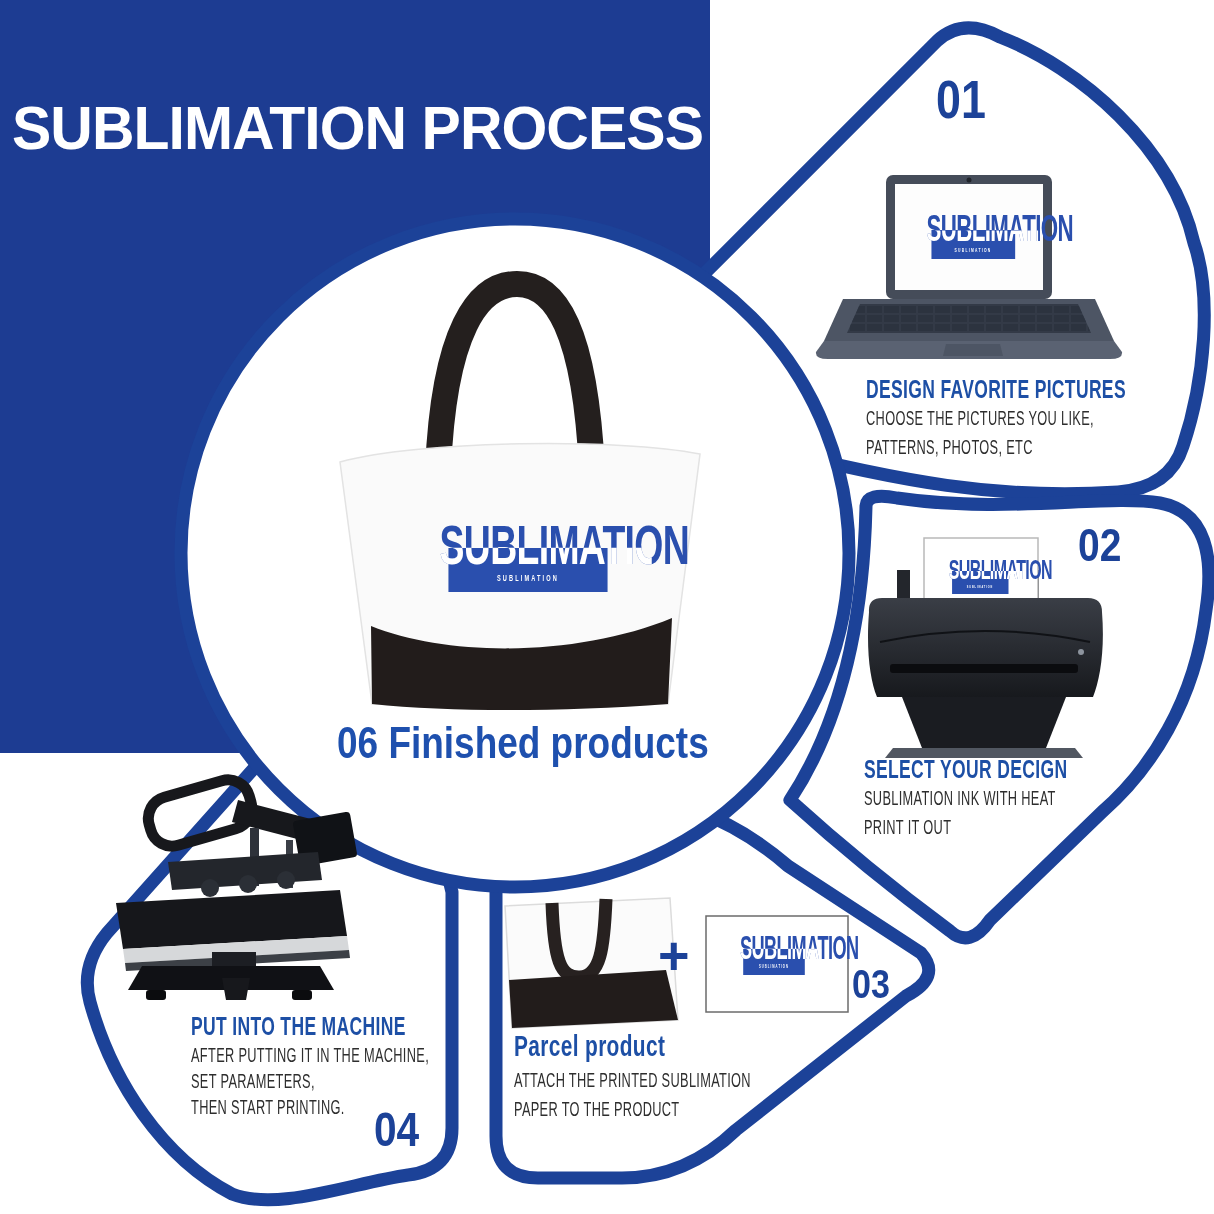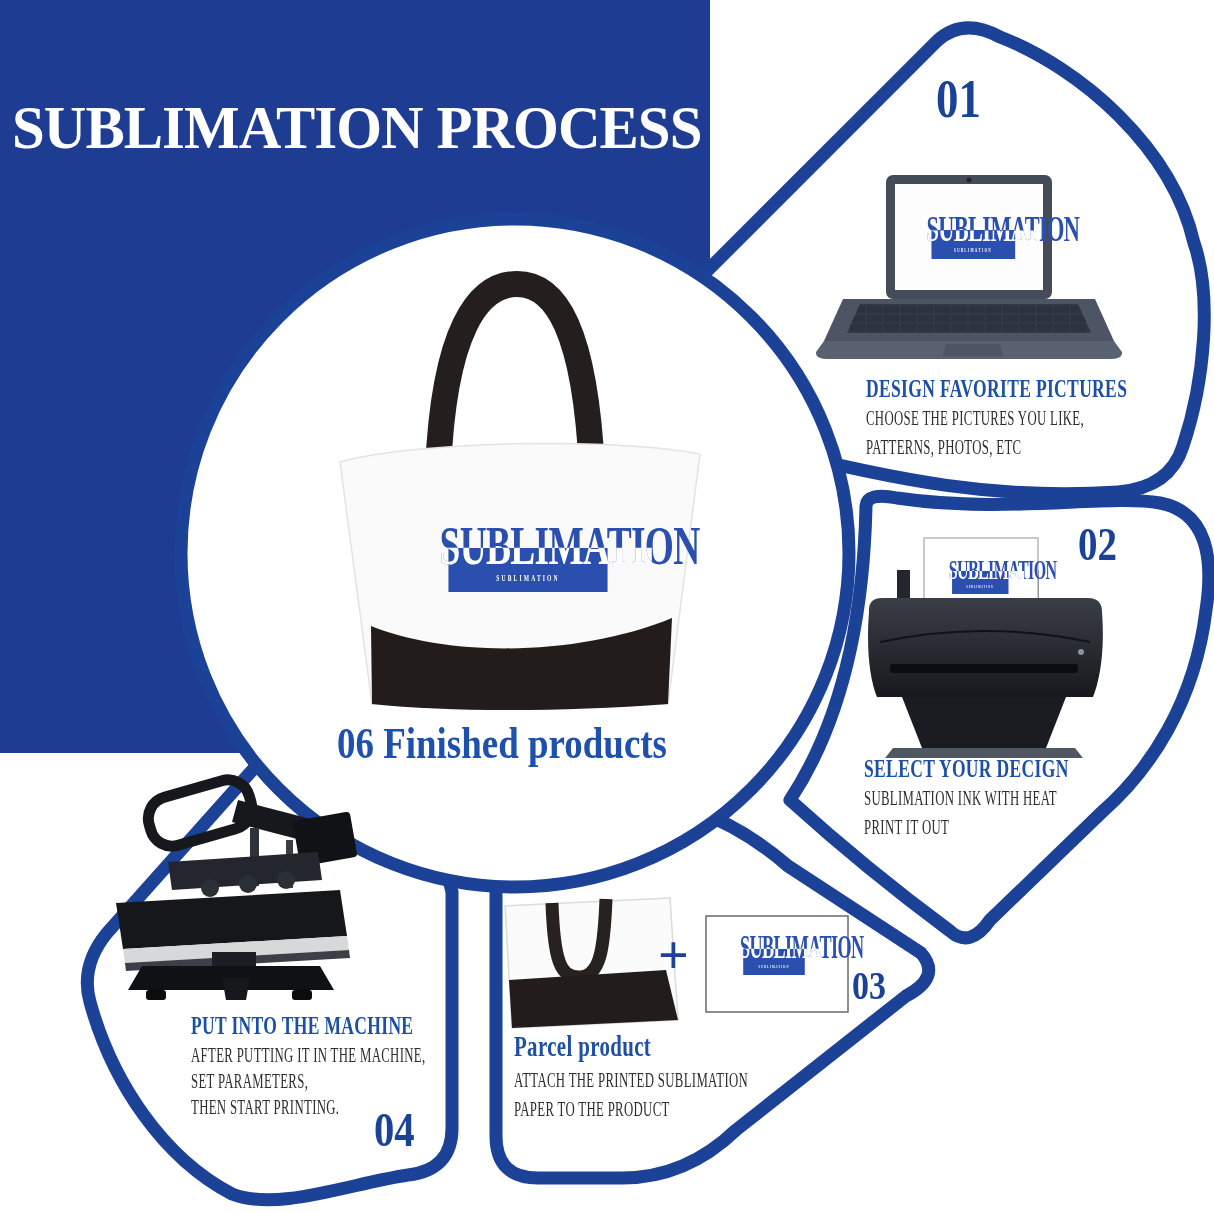--- a/index.html
+++ b/index.html
@@ -1,17 +1,17 @@
 <!DOCTYPE html>
 <html><head>
 <meta charset="utf-8">
 <style>
   html,body{margin:0;padding:0;background:#ffffff;}
   #canvas{position:relative;width:1214px;height:1214px;overflow:hidden;
-          font-family:Liberation Serif, serif;background:#fff;}
+          font-family:Liberation Sans, sans-serif;background:#fff;}
   #blue-panel{position:absolute;left:0;top:0;width:710px;height:753px;background:#1d3c92;z-index:0;}
   #shapes{position:absolute;left:0;top:0;z-index:1;}
   .txt{position:absolute;z-index:3;white-space:nowrap;}
   .t-title{left:12px;top:92px;font-size:62px;font-weight:bold;color:#ffffff;
            transform:scaleX(.95);transform-origin:0 0;letter-spacing:-1px;}
   .t-caption{left:337px;top:718px;font-size:44px;font-weight:bold;color:#1e50ae;
              transform:scaleX(.84);transform-origin:0 0;}
   .step-num{font-weight:bold;color:#1c4298;transform:scaleX(.83);transform-origin:0 0;}
   .num-1{left:936px;top:68px;font-size:54px;}
   .num-2{left:1078px;top:517px;font-size:47px;}

